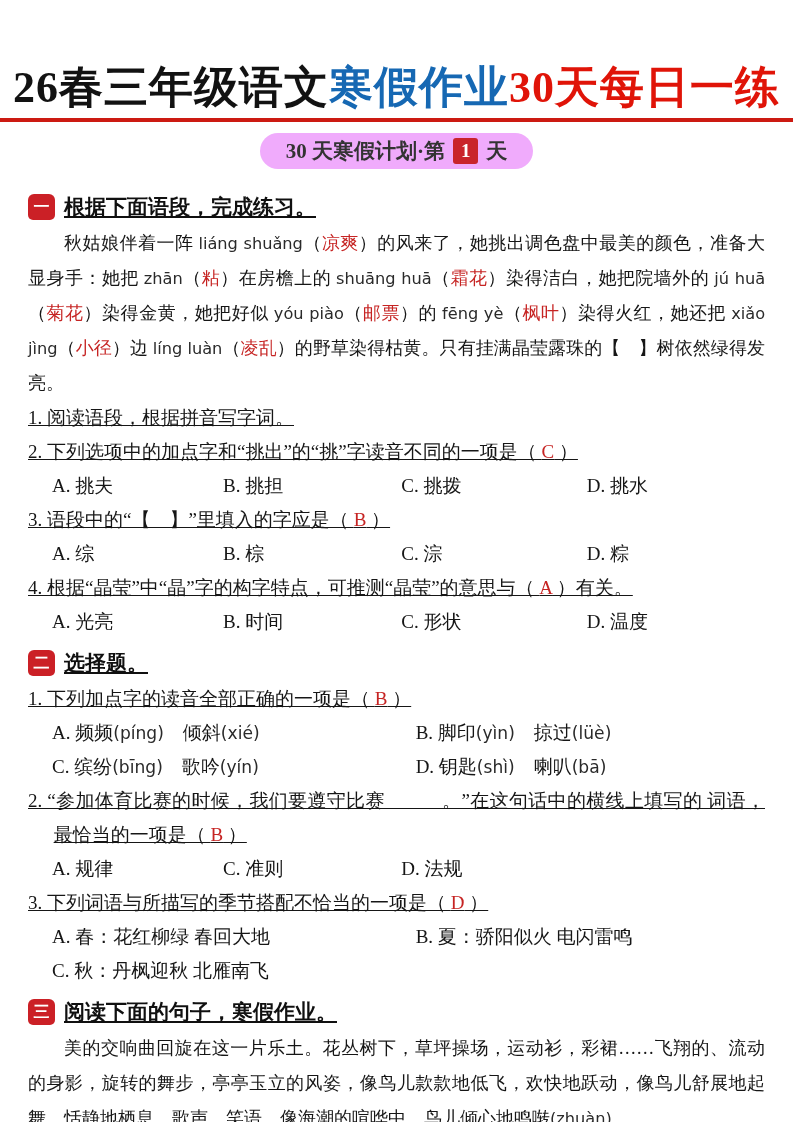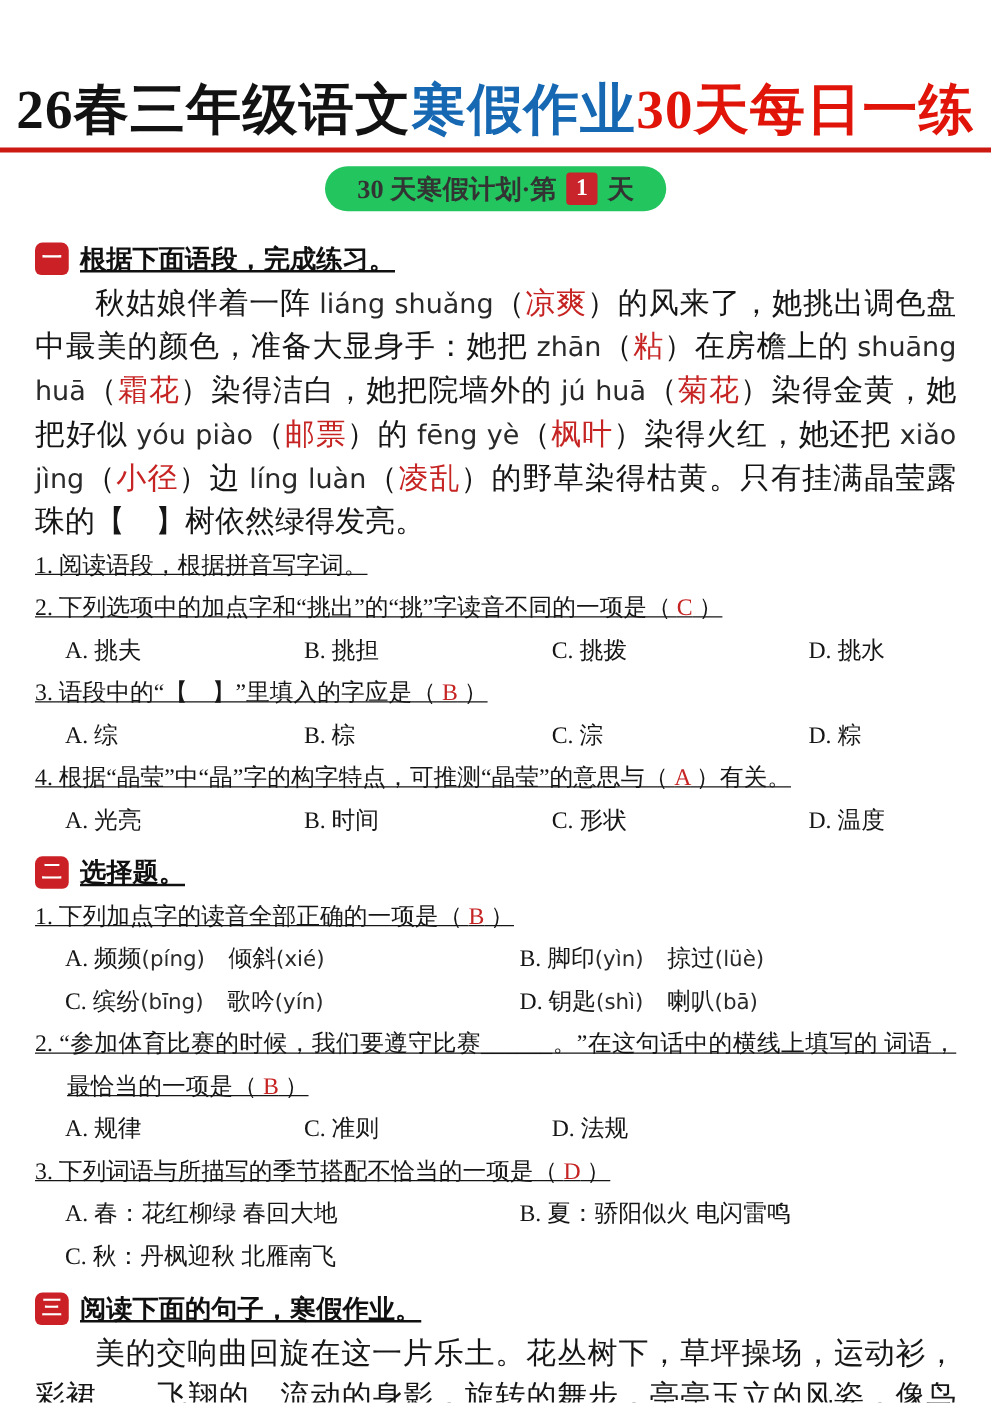--- a/index.html
+++ b/index.html
@@ -14,21 +14,21 @@
   
   .hdr { padding-top:64px; }
   .title { text-align:center; font-size:44px; font-weight:bold; line-height:1.1; letter-spacing:1px; white-space:nowrap; }
   .t-black { color:#121212; }
   .t-blue  { color:#1668b3; }
   .t-red   { color:#e01408; }
   .title-rule { height:4px; background:#cc1a12; margin-top:6px; width:100%; }
   .banner-wrap { text-align:center; margin-top:11px; }
   .banner {
     display:inline-flex; align-items:center; gap:8px;
-    background:#22c55e; border-radius:18px; padding:4px 26px;
+    background:#f0abfc; border-radius:18px; padding:4px 26px;
     font-size:21px; font-weight:bold; color:#333;
   }
   .day-box {
     display:inline-block; min-width:25px; height:26px; line-height:26px;
     background:#c9242b; color:#fff; text-align:center; border-radius:3px;
     font-size:19px; padding:0 3px;
   }
 
   
   .content { padding:14px 28px 0 28px; flex:1 0 auto; }
@@ -36,29 +36,29 @@
   .sec-marker {
     flex:0 0 auto; width:27px; height:26px; background:#cb2026; color:#fff;
     border-radius:6px 6px 5px 5px; text-align:center; line-height:26px;
     font-size:16px; font-weight:bold; font-family:"Liberation Sans","DejaVu Sans",sans-serif;
   }
   .sec-title {
     font-family:"Liberation Sans","DejaVu Sans",sans-serif;
     font-size:21px; font-weight:bold; color:#101010;text-decoration:underline;
   }
   .para {
-    font-size:24px; line-height:35px; text-align:justify;
+    font-size:18px; line-height:35px; text-align:justify;
     text-indent:2em; color:#161616;
   }
   .q {
     font-size:19px; line-height:34px; text-align:justify;
     padding-left:1.35em; text-indent:-1.35em; color:#161616;text-decoration:underline;
   }
   .opts { display:grid; padding-left:24px; line-height:34px; font-size:19px; color:#161616; }
-  .opts.cols4 { grid-template-columns:24% 25% 26% 25%;gap:20px; }
+  .opts.cols4 { grid-template-columns:24% 25% 26% 25%; }
   .opts.cols2 { grid-template-columns:51% 49%; }
 
   .seg-pinyin { font-family:"DejaVu Sans","Liberation Sans",sans-serif; font-size:0.90em; color:#2a2a2a; }
   .seg-answer { color:#c62423; }
   .seg-dot { position:relative; display:inline-block; }
   .seg-dot::after {
     content:"●"; position:absolute; left:50%; transform:translateX(-50%) scale(0.45);
     bottom:-0.78em; color:#333; font-size:10px;
   }
 </style>

